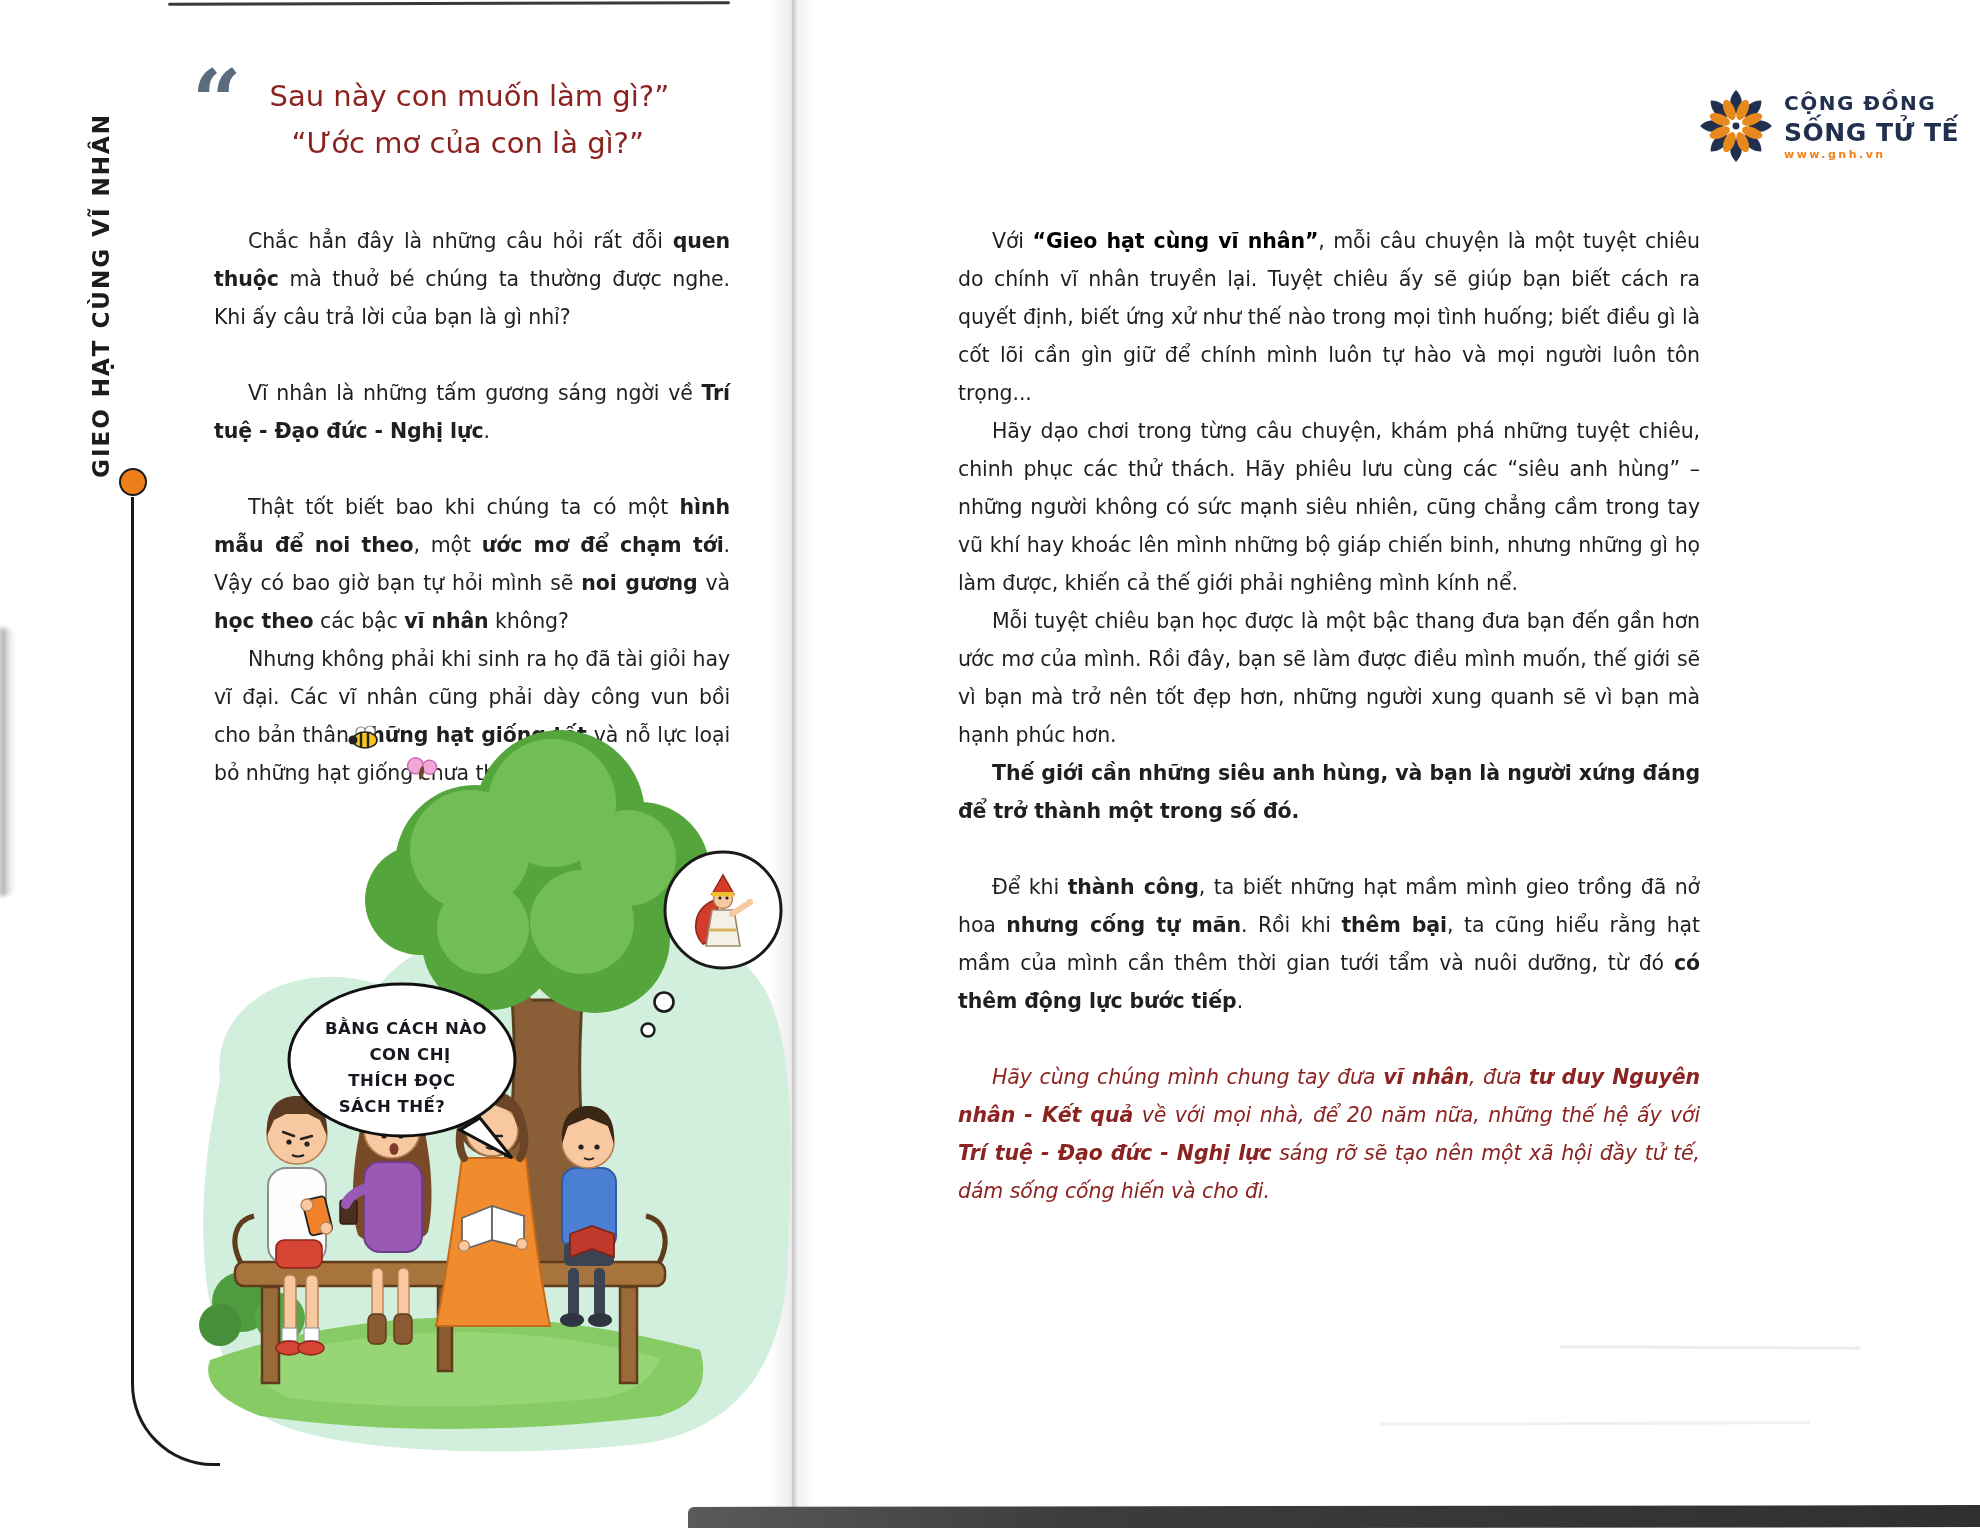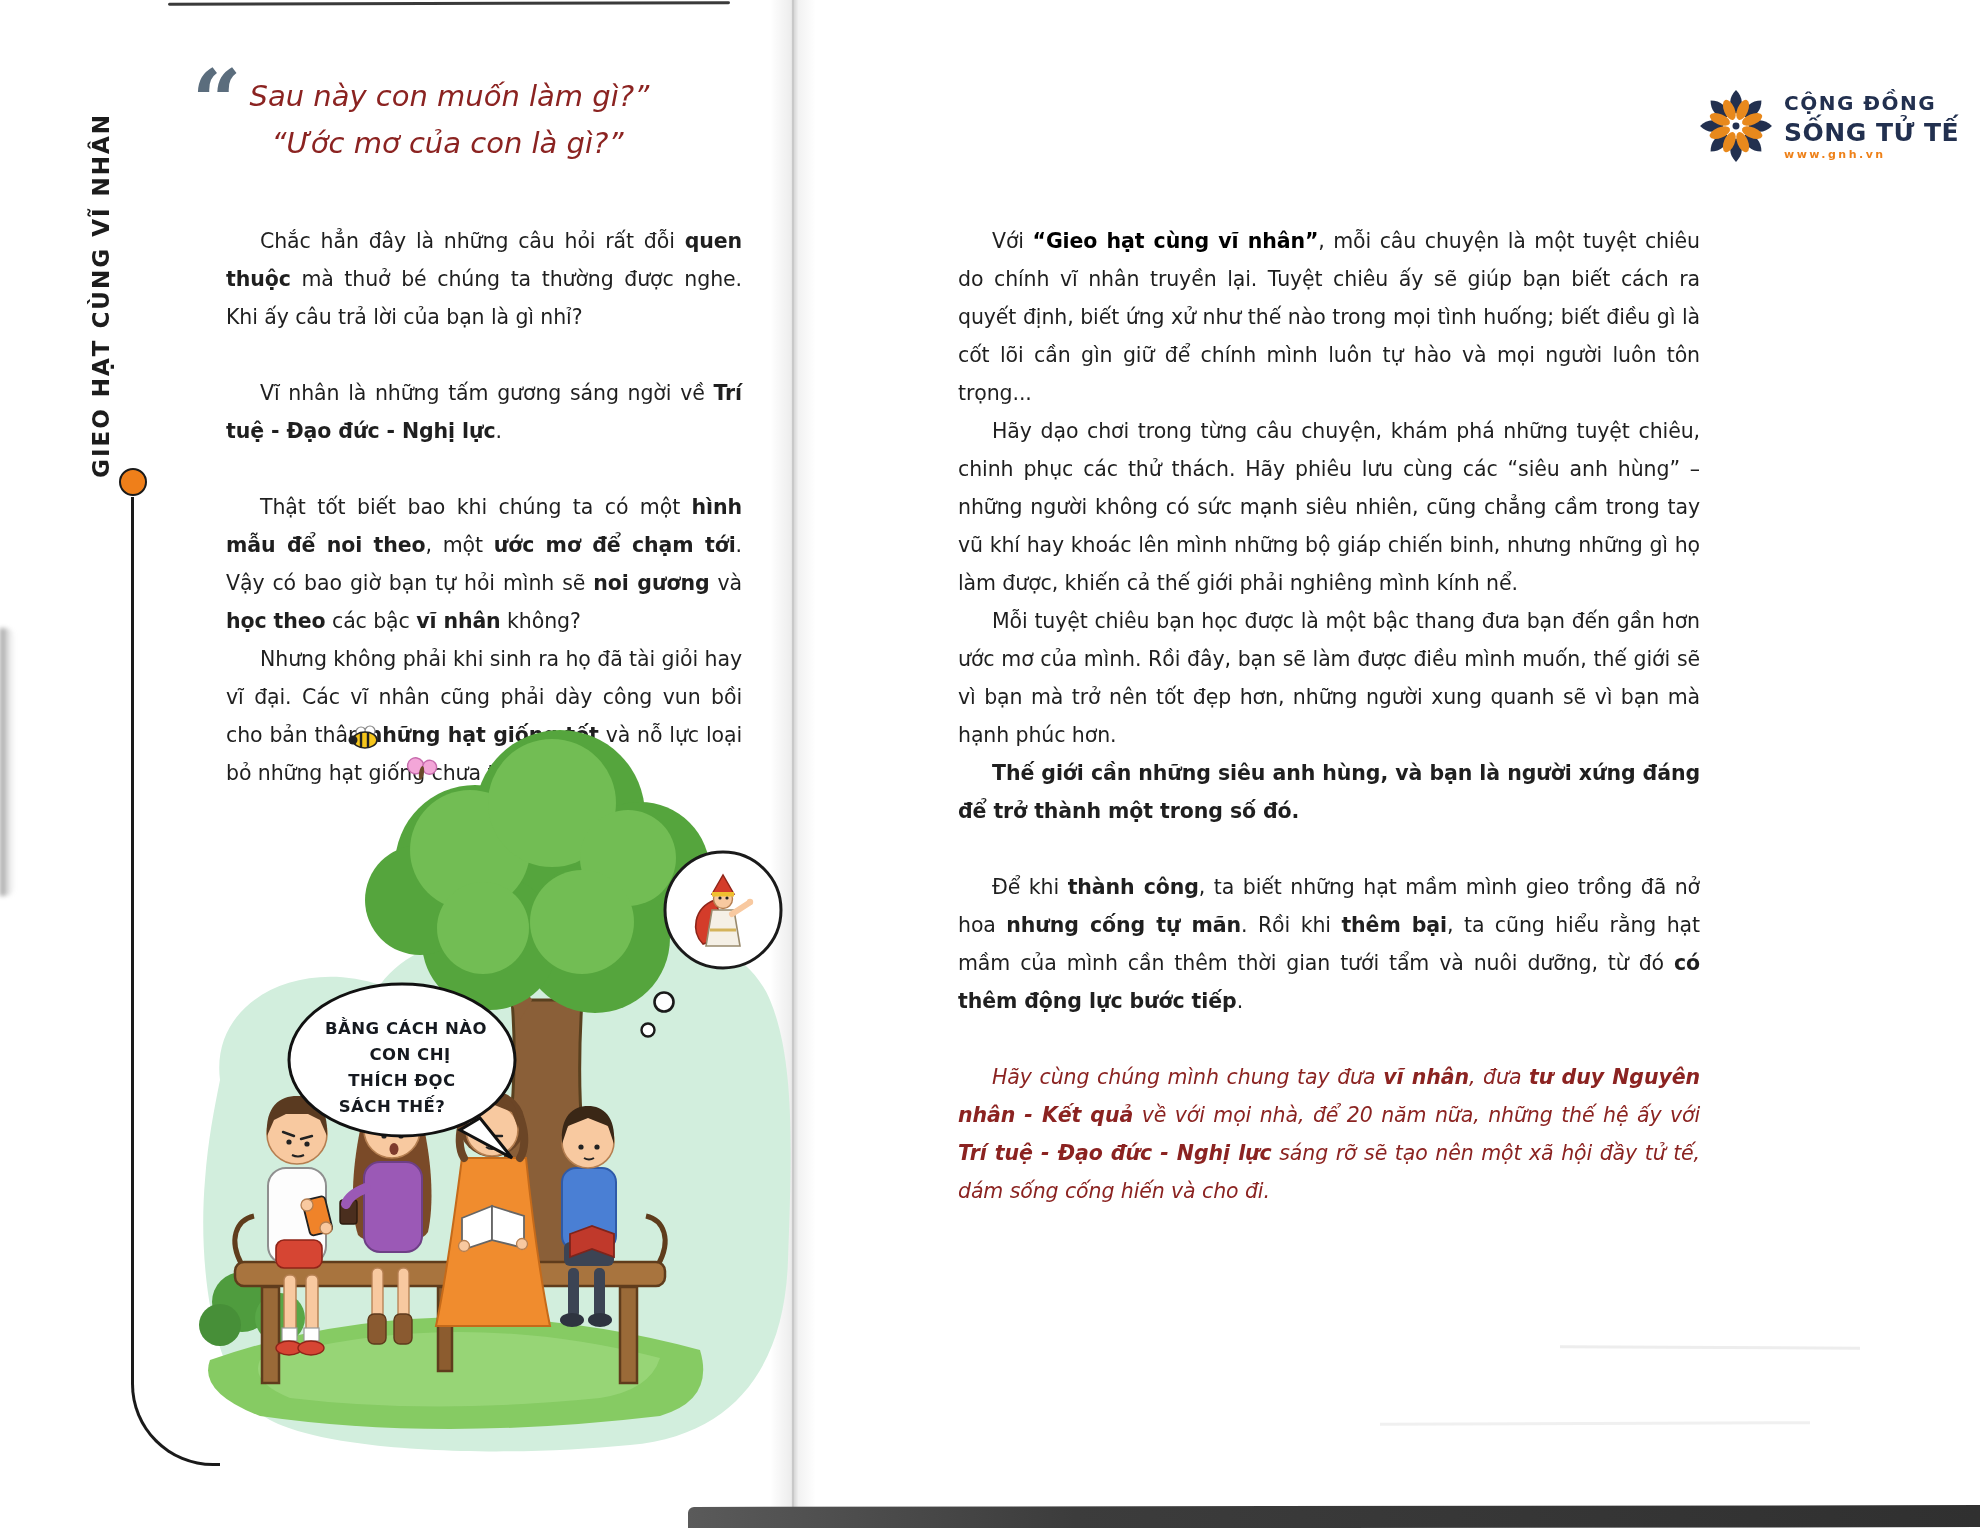--- a/index.html
+++ b/index.html
@@ -23,25 +23,25 @@
     writing-mode:vertical-rl;transform:rotate(180deg);
     font-weight:bold;font-size:23px;letter-spacing:2px;color:#1c1c1c;white-space:nowrap;}
   .side-dot{position:absolute;left:119px;top:468px;width:28px;height:28px;border-radius:50%;
     background:#ef7f1a;border:2px solid #1a1a1a;box-sizing:border-box;}
   .side-line{position:absolute;left:131px;top:497px;width:86px;height:966px;
     border-left:3px solid #1a1a1a;border-bottom:3px solid #1a1a1a;border-bottom-left-radius:82px;}
   
   .quote-block{position:absolute;left:192px;top:58px;display:flex;align-items:flex-start;}
   .quote-mark{font-family:"DejaVu Serif","Liberation Serif",serif;font-weight:bold;
     font-size:86px;line-height:0.9;color:#5b6d7d;margin-top:4px;}
-  .quote-lines{margin-left:8px;margin-top:24px;font-style:italic;color:#8b2321;font-size:29px;line-height:1.0;}
+  .quote-lines{margin-left:28px;margin-top:24px;color:#8b2321;font-size:29px;line-height:1.0;}
   .quote-l1{white-space:nowrap;}
   .quote-l2{white-space:nowrap;margin-top:18px;margin-left:22px;}
   
-  .left-col{position:absolute;left:226px;top:222px;width:516px;}
+  .left-col{position:absolute;left:214px;top:222px;width:516px;}
   .right-col{position:absolute;left:958px;top:222px;width:742px;}
   .col p{margin:0;font-size:20.5px;line-height:38px;text-align:justify;text-indent:34px;letter-spacing:-0.1px;}
   .col p.gap{margin-top:38px;}
   .b{font-weight:bold;}
   .i{font-style:italic;}
   
   .logo{position:absolute;left:1698px;top:88px;display:flex;align-items:center;}
   .logo-text{margin-left:10px;color:#22304f;line-height:1;}
   .logo-t1{font-size:20px;font-weight:bold;letter-spacing:1.5px;}
   .logo-t2{font-size:25px;font-weight:bold;letter-spacing:0.5px;margin-top:7px;}

